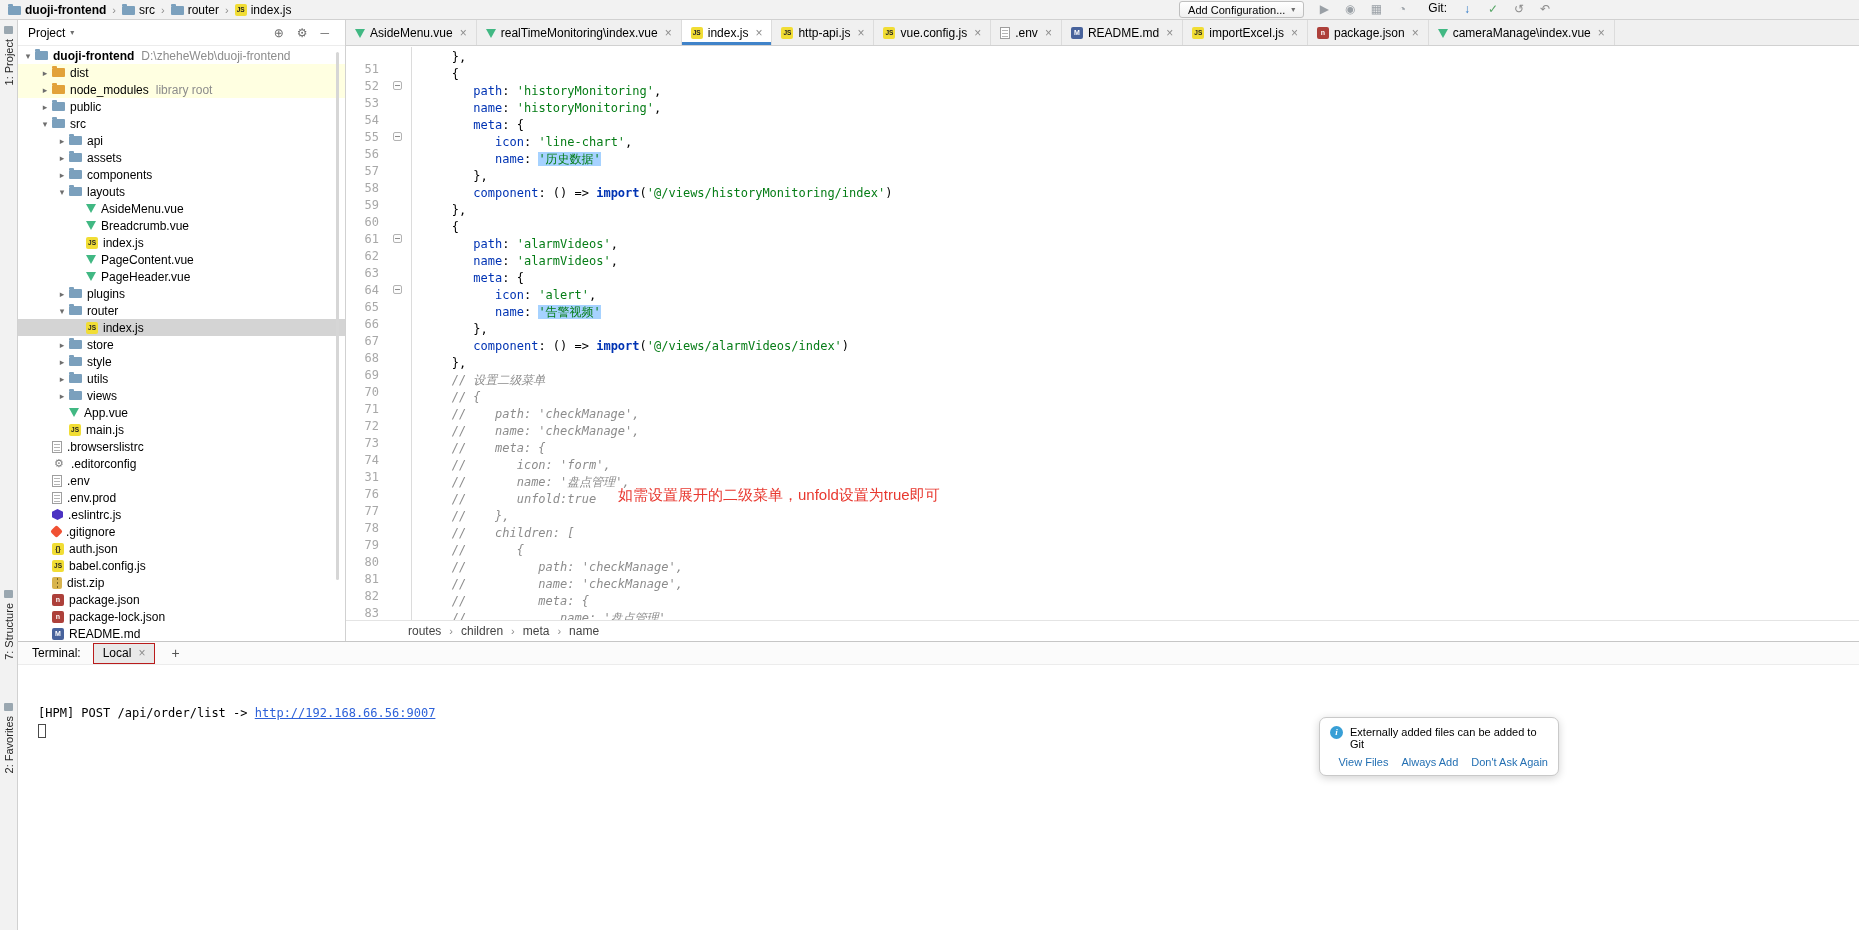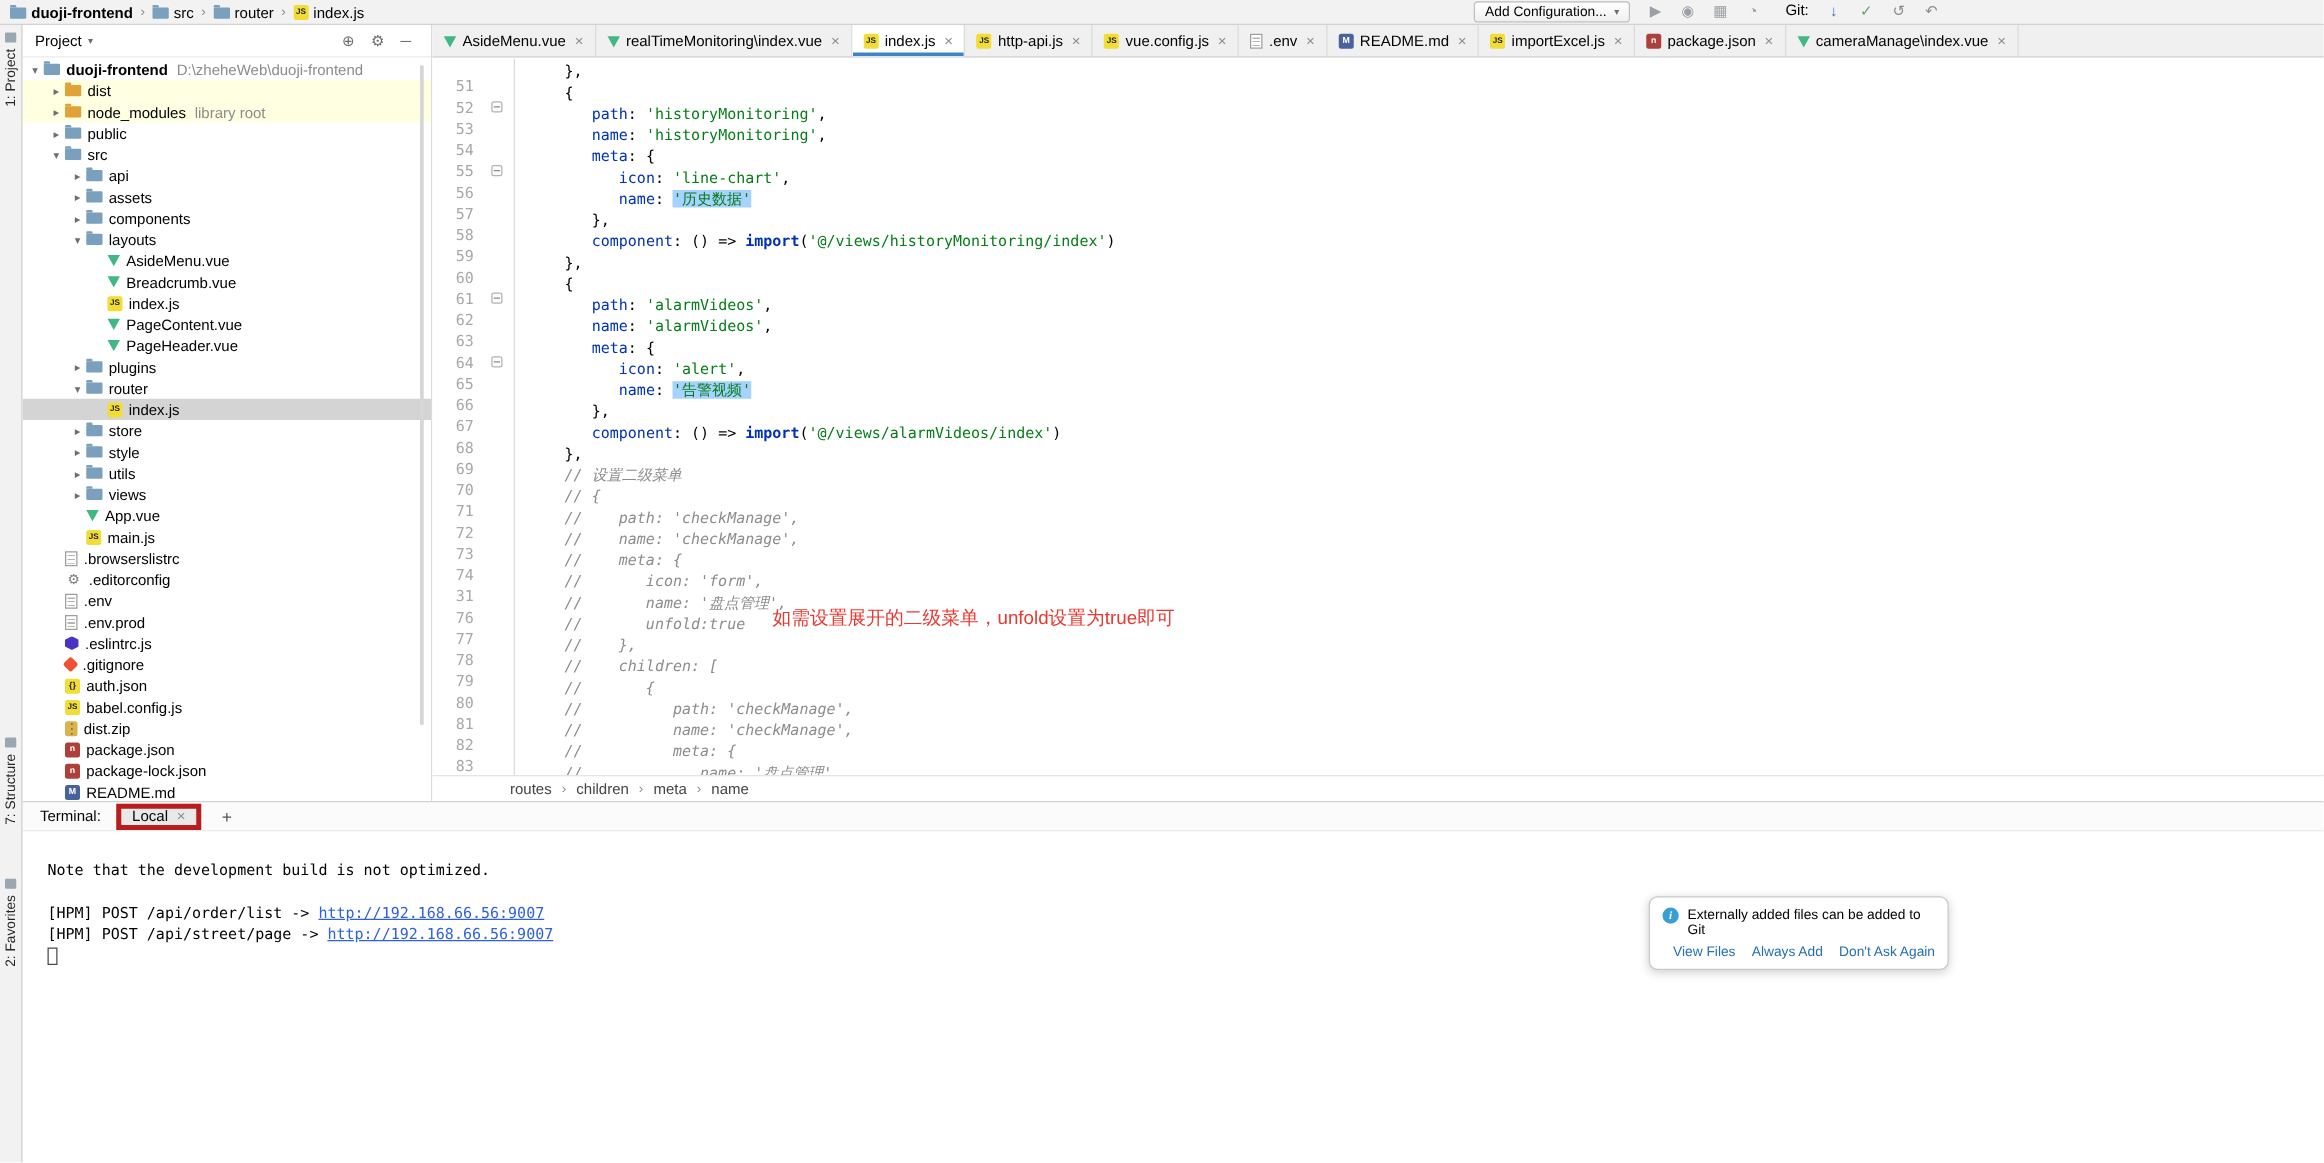--- a/index.html
+++ b/index.html
@@ -77,21 +77,21 @@
 .s{color:var(--c-string)}
 .kw{color:var(--c-keyword);font-weight:bold}
 .cm{color:var(--c-comment);font-style:italic}
 .shl{color:var(--c-string);background:var(--c-hl)}
 .annot{position:absolute;left:272px;top:439px;font-family:"Liberation Sans",sans-serif;font-size:15px;color:var(--c-red);white-space:nowrap}
 .ed-bc{position:absolute;bottom:0;left:0;right:0;height:21px;border-top:1px solid #e4e4e4;background:#fff;display:flex;align-items:center;gap:7px;padding-left:62px;color:#444}
 
 
 .term{position:absolute;left:18px;top:641px;right:0;bottom:0;background:#fff;border-top:1px solid #c6c6c6}
 .term-head{height:23px;display:flex;align-items:center;gap:12px;padding-left:14px;border-bottom:1px solid #ececec;background:#fbfbfb}
-.term-tab{height:21px;display:flex;align-items:center;gap:7px;padding:0 9px;background:#e9e9e9;border:4px solid #b91c1c}
+.term-tab{height:21px;display:flex;align-items:center;gap:7px;padding:0 9px;background:#e9e9e9;border:1px solid #b91c1c}
 .term-tab .close{color:#8c8c8c}
 .term-plus{font-size:14px;color:#555;padding:0 4px}
 .term-body{position:absolute;top:24px;left:0;right:0;bottom:0;padding:22px 0 0 20px;font:12px/17px "DejaVu Sans Mono",monospace}
 .tl{height:17px;white-space:pre}
 .cyan{color:var(--c-cyan)}
 .tlink{color:var(--c-link);text-decoration:underline}
 .cursor{width:8px;height:14px;border:1px solid #4a4a4a;margin-top:2px}
 
 
 .notif{position:absolute;right:300px;bottom:154px;width:240px;background:#fff;border:1px solid #c9c9c9;border-radius:7px;box-shadow:0 2px 8px rgba(0,0,0,.18);padding:8px 10px 7px;font-size:11px;z-index:10}
@@ -462,24 +462,22 @@
   <div class="term">
     <div class="term-head">
       <span class="term-label">Terminal:</span>
       <span class="term-tab">
         <span>Local</span>
         <span class="close">×</span>
       </span>
       <span class="term-plus">+</span>
     </div>
     <div class="term-body" id="term-body">
-        <div class="tl"><span>Note that the development build is not optimized.</span></div>
         <div class="tl">&nbsp;</div>
         <div class="tl"><span>[HPM] POST /api/order/list -&gt; </span><span class="tlink">http://192.168.66.56:9007</span></div>
-        <div class="tl"><span>[HPM] POST /api/street/page -&gt; </span><span class="tlink">http://192.168.66.56:9007</span></div>
         <div class="cursor"></div>
       </div>
   </div>
 
   <div class="notif">
     <div class="notif-row">
       <span class="info-i">i</span>
       <span class="notif-text">Externally added files can be added to Git</span>
     </div>
     <div class="notif-actions">

